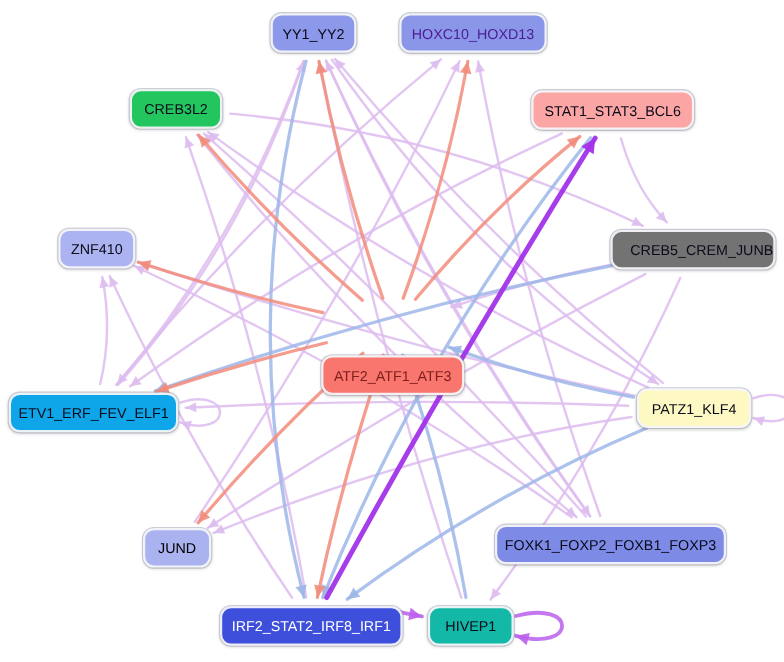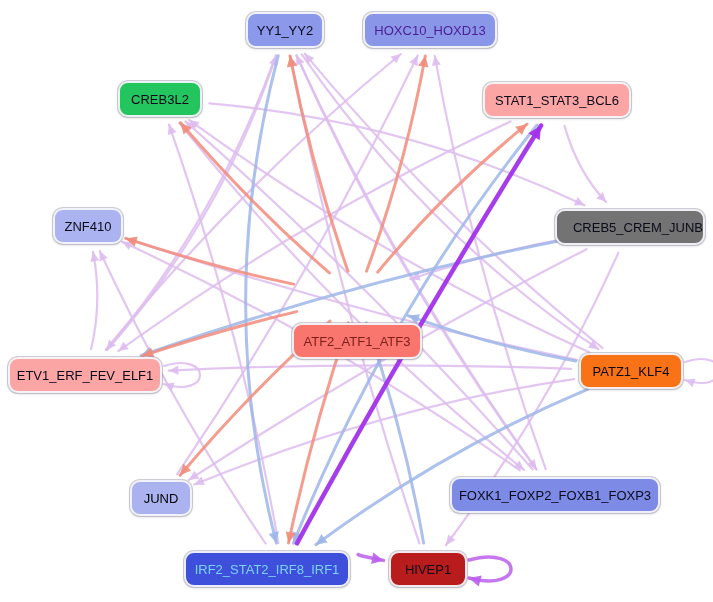--- a/index.html
+++ b/index.html
@@ -140,32 +140,32 @@
       </div>
       <div class="node" style="left: 88px; top: 226px; width: 70px; background: rgb(171, 180, 240); color: rgb(11, 11, 26); align-items: center;">
         <span>ZNF410</span>
       </div>
       <div class="node" style="left: 630px; top: 227px; width: 150px; background: #737373; color: rgb(11, 11, 26); justify-content: flex-end;">
         <span>CREB5_CREM_JUNB</span>
       </div>
       <div class="node" style="left: 357px; top: 297px; width: 130px; background: rgb(248, 118, 109); color: #7f1d1d; margin-top: 44px;">
         <span>ATF2_ATF1_ATF3</span>
       </div>
-      <div class="node" style="left: 85px; top: 375px; width: 154px; background: #fca5a5; color: rgb(11, 11, 26);">
+      <div class="node" style="left: 85px; top: 375px; width: 154px; background: #0ea5e9; color: rgb(11, 11, 26);">
         <span>ETV1_ERF_FEV_ELF1</span>
       </div>
-      <div class="node" style="left: 631px; top: 371px; width: 104px; background: #f97316; color: rgb(11, 11, 26);">
+      <div class="node" style="left: 631px; top: 371px; width: 104px; background: #fef9c3; color: rgb(11, 11, 26);">
         <span>PATZ1_KLF4</span>
       </div>
       <div class="node" style="left: 161px; top: 498px; width: 62px; background: rgb(170, 179, 240); color: #000000;">
         <span>JUND</span>
       </div>
       <div class="node" style="left: 555px; top: 495px; width: 210px; background: rgb(126, 139, 230); color: rgb(11, 11, 26);">
         <span>FOXK1_FOXP2_FOXB1_FOXP3</span>
       </div>
-      <div class="node" style="left: 267px; top: 569px; width: 166px; background: rgb(61, 79, 219); color: #7dd3fc;">
+      <div class="node" style="left: 283px; top: 569px; width: 166px; background: rgb(61, 79, 219); color: #ffffff;">
         <span>IRF2_STAT2_IRF8_IRF1</span>
       </div>
-      <div class="node" style="left: 428px; top: 569px; width: 78px; background: #b91c1c; color: rgb(11, 11, 26);">
+      <div class="node" style="left: 428px; top: 569px; width: 78px; background: #14b8a6; color: rgb(11, 11, 26);">
         <span>HIVEP1</span>
       </div>
     </div>
 </div>
 
 </body></html>

